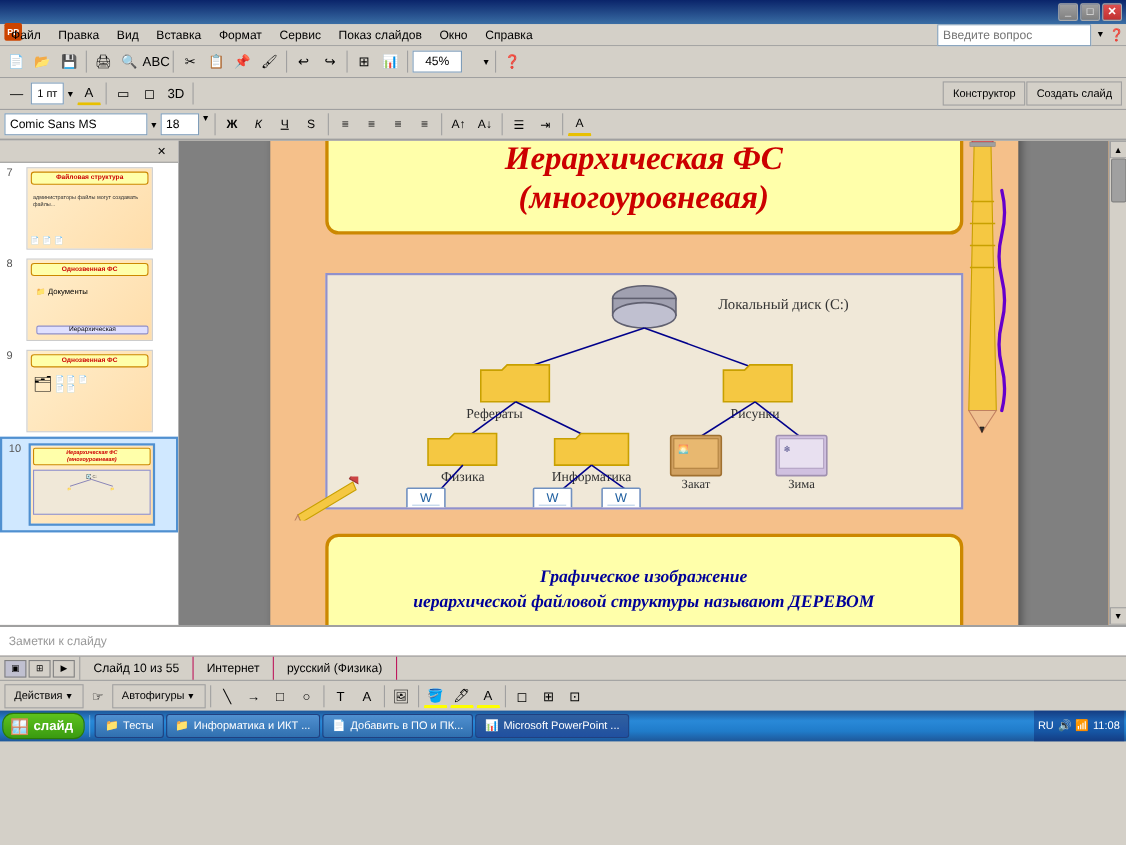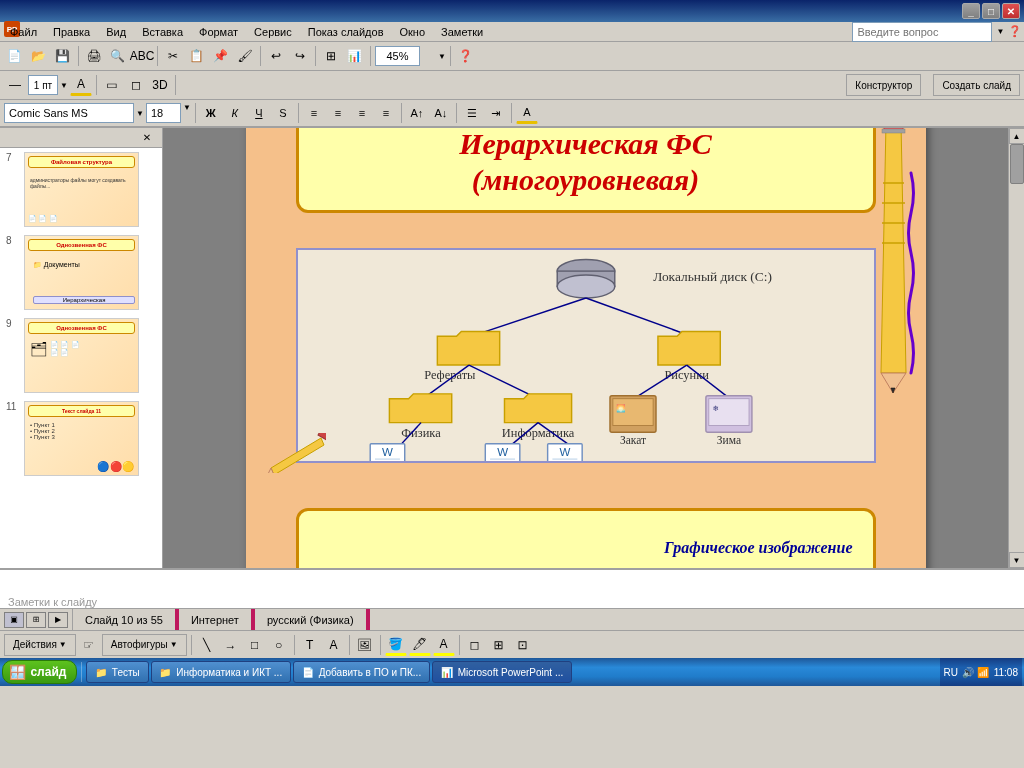--- a/index.html
+++ b/index.html
@@ -134,21 +134,21 @@
       border: 2px solid #9090cc;
     }
 
     .slide-bottom-box {
       position: absolute;
       bottom: 15px; left: 50px; right: 50px;
       background: #ffffaa;
       border: 3px solid #cc8800;
       border-radius: 12px;
       padding: 26px 20px;
-      text-align: right;
+      text-align: center;
     }
     .slide-bottom-text {
       font-family: 'Comic Sans MS', cursive;
       font-size: 16px;
       font-style: italic;
       color: #000099;
       font-weight: bold;
       line-height: 1.4;
     }
 
@@ -158,39 +158,39 @@
       background: #d4d0c8;
       border-left: 1px solid #a0a0a0;
       display: flex; flex-direction: column; align-items: center;
     }
     .scroll-btn { width: 16px; height: 16px; background: #d4d0c8; border: 1px solid #a0a0a0; display: flex; align-items: center; justify-content: center; font-size: 8px; cursor: pointer; }
     .scroll-track { flex: 1; background: #d4d0c8; width: 100%; }
     .scroll-thumb { width: 14px; height: 40px; background: #a0a0a0; border: 1px solid #808080; margin: 0 auto; border-radius: 2px; }
 
     
     .notes-area {
-      height: 40px;
+      height: 28px;
       background: white;
       border-top: 2px solid #a0a0a0;
-      display: flex; align-items: flex-end;
+      display: flex; align-items: center;
       padding: 0 8px;
       font-size: 11px; color: #666;
     }
 
     
     .status-bar {
       height: 22px;
       background: #d4d0c8;
       border-top: 1px solid #a0a0a0;
       display: flex; align-items: center;
       font-size: 11px;
     }
     .status-segment {
       padding: 0 12px;
-      border-right: 4px solid #be185d;
+      border-right: 1px solid #be185d;
       height: 100%;
       display: flex; align-items: center;
     }
 
     
     .drawing-toolbar {
       height: 28px;
       background: #d4d0c8;
       border-top: 1px solid #a0a0a0;
       display: flex; align-items: center;
@@ -246,21 +246,21 @@
 
 <div class="menu-bar">
   <span class="menu-item">Файл</span>
   <span class="menu-item">Правка</span>
   <span class="menu-item">Вид</span>
   <span class="menu-item">Вставка</span>
   <span class="menu-item">Формат</span>
   <span class="menu-item">Сервис</span>
   <span class="menu-item">Показ слайдов</span>
   <span class="menu-item">Окно</span>
-  <span class="menu-item">Заметки</span>
+  <span class="menu-item">Справка</span>
   <div class="toolbar-right">
     <input class="search-box" type="text" placeholder="Введите вопрос" style="">
     <span class="dropdown-arrow">▼</span>
     <span>❓</span>
   </div>
 </div>
 
 <div class="toolbar-area">
   <div class="toolbar-row">
     <div class="tb-icon">📄</div>
@@ -297,21 +297,21 @@
     <div style="display:flex;align-items:center;gap:2px">
       <input type="text" style="width: 30px; height: 20px; border: 1px solid rgb(127, 157, 185); text-align: center; font-size: 10px;" value="1 пт">
       <span class="dropdown-arrow">▼</span>
     </div>
     <div class="tb-icon" style="border-bottom:3px solid #e8c000;">A</div>
     <div class="tb-separator"></div>
     <div class="tb-icon">▭</div>
     <div class="tb-icon">◻</div>
     <div class="tb-icon">3D</div>
     <div class="tb-separator"></div>
-    <div style="margin-left:auto;display:flex;align-items:center;gap:12px">
+    <div style="margin-left:auto;display:flex;align-items:center;gap:1px">
       <button style="height:22px;padding:0 8px;font-size:10px;background:#d4d0c8;border:1px solid #a0a0a0;cursor:pointer;">Конструктор</button>
       <button style="height:22px;padding:0 8px;font-size:10px;background:#d4d0c8;border:1px solid #a0a0a0;cursor:pointer;">Создать слайд</button>
     </div>
   </div>
 </div>
 
 <div class="format-toolbar">
   <div style="display:flex;align-items:center;gap:2px">
     <input type="text" class="font-box" value="Comic Sans MS" style="">
     <span class="dropdown-arrow">▼</span>
@@ -368,29 +368,36 @@
 
     <div class="slide-thumb">
       <span class="slide-num">9</span>
       <div class="slide-preview thumb-9" style="position:relative;">
         <div style="position:absolute;top:3px;left:3px;right:3px;background:#ffffaa;border:1px solid #cc8800;border-radius:3px;padding:2px;font-size:6px;font-weight:bold;color:#cc0000;text-align:center;">Однозвенная ФС</div>
         <div style="position:absolute;top:22px;left:5px;font-size:14px;">🗂</div>
         <div style="position:absolute;top:22px;left:25px;font-size:7px;color:#333;">📄 📄 📄<br>📄 📄</div>
       </div>
     </div>
 
-
-    <div class="slide-thumb">
-      <span class="slide-num">11</span>
-      <div class="slide-preview thumb-11" style="position:relative;">
-        <div style="position:absolute;top:3px;left:3px;right:3px;background:#ffffaa;border:1px solid #cc8800;border-radius:3px;padding:2px;font-size:5px;font-weight:bold;color:#cc0000;text-align:center;">Текст слайда 11</div>
-        <div style="position:absolute;top:20px;left:5px;font-size:6px;color:#333;">• Пункт 1<br>• Пункт 2<br>• Пункт 3</div>
-        <div style="position:absolute;bottom:3px;right:3px;font-size:10px;">🔵🔴🟡</div>
+    <div class="slide-thumb active" style="border:2px solid #5090d0;">
+      <span class="slide-num">10</span>
+      <div class="slide-preview thumb-10" style="position:relative;border:2px solid #5090d0;">
+        <div style="position:absolute;top:2px;left:2px;right:2px;background:#ffffaa;border:1px solid #cc8800;border-radius:2px;padding:1px;font-size:5px;font-weight:bold;color:#cc0000;text-align:center;font-style:italic;">Иерархическая ФС<br>(многоуровневая)</div>
+        <div style="position:absolute;top:22px;left:2px;right:2px;bottom:8px;background:#f0e8d8;border:1px solid #9090cc;">
+          <svg width="100%" height="100%" viewBox="0 0 111 50">
+            <text x="55" y="8" font-size="5" text-anchor="middle" fill="#333">💽 C:</text>
+            <line x1="55" y1="10" x2="30" y2="18" stroke="#00008b" stroke-width="0.5"></line>
+            <line x1="55" y1="10" x2="80" y2="18" stroke="#00008b" stroke-width="0.5"></line>
+            <text x="30" y="22" font-size="4" text-anchor="middle" fill="#333">📁</text>
+            <text x="80" y="22" font-size="4" text-anchor="middle" fill="#333">📁</text>
+          </svg>
+        </div>
       </div>
     </div>
+
 
     <div class="slide-thumb">
       
       
     </div>
   </div>
 
   <div style="display:flex;flex:1;overflow:hidden;">
     <div class="canvas-area">
       <div class="slide-canvas">
@@ -486,20 +493,21 @@
             <line x1="255" y1="222" x2="281" y2="222" stroke="#a0c0e0" stroke-width="0.8"></line>
             <line x1="255" y1="226" x2="281" y2="226" stroke="#a0c0e0" stroke-width="0.8"></line>
             <text x="268" y="250" font-size="11" fill="#333" text-anchor="middle" font-family="Tahoma">Компьюте...</text>
             <text x="268" y="263" font-size="11" fill="#333" text-anchor="middle" font-family="Tahoma">вирусы</text>
           </svg>
         </div>
 
         <div class="slide-bottom-box">
           <div class="slide-bottom-text">
             <span>Графическое изображение</span><br>
+            <span>иерархической файловой структуры называют ДЕРЕВОМ</span>
           </div>
         </div>
 
         <div style="position:absolute;bottom:130px;left:20px;width:60px;height:40px;">
           <svg width="60" height="40" viewBox="0 0 60 40">
             <polygon points="5,35 55,5 58,12 8,42" fill="#f5c842" stroke="#c8a000" stroke-width="1"></polygon>
             <polygon points="5,35 8,42 0,45" fill="#f0c090" stroke="#c08060" stroke-width="1"></polygon>
             <polygon points="0,45 1,43 3,44" fill="#333" stroke="#000" stroke-width="0.5"></polygon>
             <rect x="52" y="2" width="8" height="14" fill="#cc4444" stroke="#993333" stroke-width="1" transform="rotate(-60 52 2)"></rect>
           </svg>

